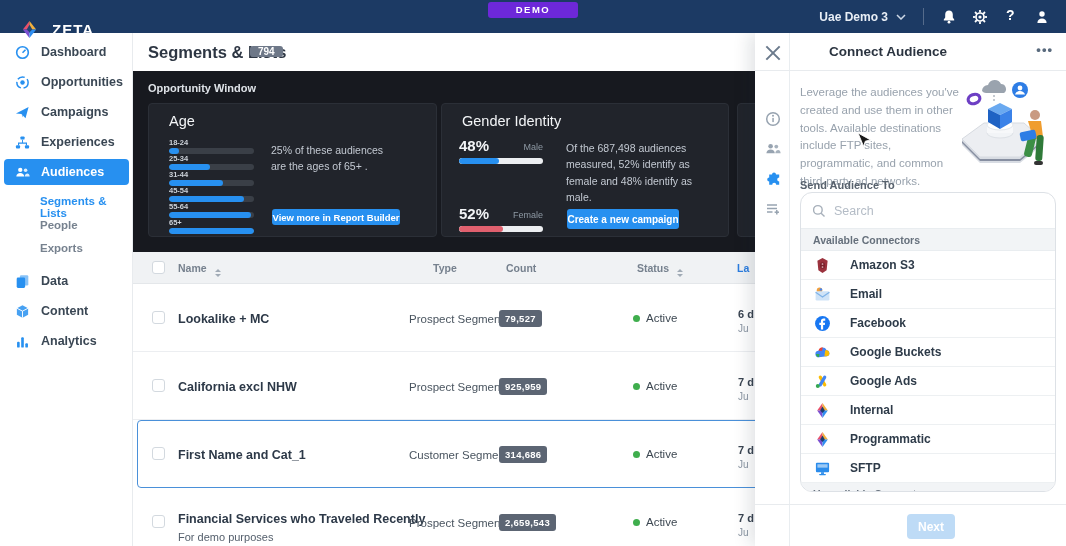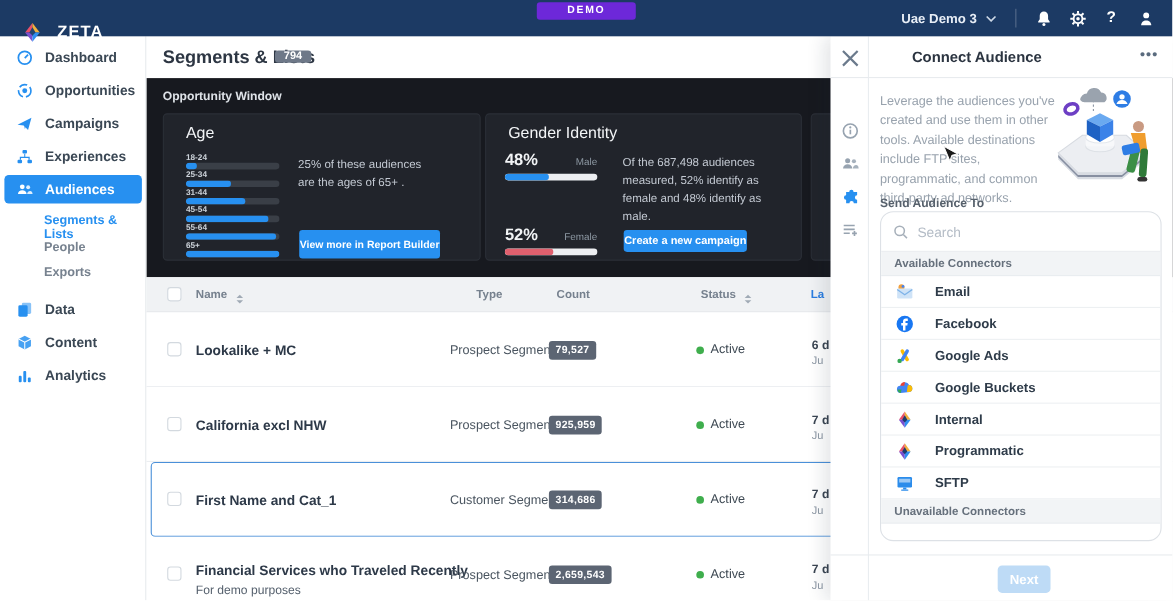--- a/index.html
+++ b/index.html
@@ -274,21 +274,21 @@
             <div class="bar-fill" style="width: 97%;"></div>
           </div>
       </div>
       <div class="bar-group" style="top:115px">
         <div class="bar-label">65+</div>
         <div class="bar-track">
             <div class="bar-fill" style="width: 100%;"></div>
           </div>
       </div>
       <div class="dnote" style="left:122px; top:38px; width:130px;">25% of these audiences are the ages of 65+ .</div>
-      <button class="dbtn" style="left:123px; top:105px; width:128px; height:26px; font-size:9.5px;">View more in Report Builder</button>
+      <button class="dbtn" style="left:123px; top:105px; width:128px; height:16px; font-size:9.5px;">View more in Report Builder</button>
     </div>
 
     <div class="dcard" style="left:308px; width:288px;">
       <h3>Gender Identity</h3>
       <div class="gpct" style="left:17px; top:33px;">48%</div>
       <div class="gsex" style="left:72px; top:38px; width:29px; text-align:right;">Male</div>
       <div class="gtrack" style="left:17px; top:54px;">
           <div class="gfill" style="background: rgb(39, 144, 240); width: 48%;"></div>
         </div>
       <div class="gpct" style="left:17px; top:101px;">52%</div>
@@ -446,57 +446,68 @@
           <circle cx="6.3" cy="6.3" r="4.6" fill="none" stroke="#a7b0ba" stroke-width="1.5"></circle>
           <line x1="9.8" y1="9.8" x2="13.4" y2="13.4" stroke="#a7b0ba" stroke-width="1.5"></line>
         </svg>
         <input type="text" placeholder="Search" style="">
       </div>
       <div class="lband">Available Connectors</div>
 
       <div class="conn-row">
         <span class="cicon">
           <svg viewBox="0 0 16 16">
+              <path d="M3.2 3.5L8 1l4.8 2.5-.9 9L8 15l-3.9-2.5z" fill="#9b323d"></path>
+              <ellipse cx="8" cy="8" rx="2.4" ry="3" fill="#7c232e"></ellipse>
+              <circle cx="8" cy="6.6" r=".8" fill="#e4b8bd"></circle>
+              <circle cx="8" cy="9.4" r=".8" fill="#e4b8bd"></circle>
+            </svg>
+        </span>
+        <span class="clabel">Amazon S3</span>
+      </div>
+      <div class="conn-row">
+        <span class="cicon">
+          <svg viewBox="0 0 16 16">
               <circle cx="5.2" cy="4" r="2.6" fill="#f2a03d"></circle>
               <circle cx="6.5" cy="3.2" r="1.2" fill="#4285f4"></circle>
               <rect x="1.5" y="5" width="13" height="8.6" rx="1.2" fill="#cfe3f7"></rect>
               <path d="M1.5 5.8L8 10.3l6.5-4.5" fill="none" stroke="#7fb3e8" stroke-width="1.2"></path>
             </svg>
         </span>
         <span class="clabel">Email</span>
       </div>
       <div class="conn-row">
         <span class="cicon">
           <svg viewBox="0 0 16 16">
               <circle cx="8" cy="8" r="7" fill="#1877f2"></circle>
               <path d="M9 5.4h1.6V3.3H9c-1.5 0-2.5 1-2.5 2.5v1.4H5v2.1h1.5v4.4h2.1V9.3h1.6l.3-2.1H8.6V6c0-.4.2-.6.4-.6z" fill="#fff"></path>
             </svg>
         </span>
         <span class="clabel">Facebook</span>
       </div>
       <div class="conn-row">
         <span class="cicon">
           <svg viewBox="0 0 16 16">
-              <rect x="6.5" y="1.8" width="3" height="11.4" rx="1.5" fill="#fbbc04" transform="rotate(-30 8 7.5)"></rect>
-              <rect x="6.5" y="1.8" width="3" height="11.4" rx="1.5" fill="#4285f4" transform="rotate(30 8 7.5)"></rect>
-              <circle cx="3.6" cy="12.3" r="1.9" fill="#34a853"></circle>
-            </svg>
-        </span>
-        <span class="clabel">Google Ads</span>
-      </div>
-      <div class="conn-row">
-        <span class="cicon">
-          <svg viewBox="0 0 16 16">
               <path d="M4.6 12.5a3.1 3.1 0 0 1-.4-6.2 4.1 4.1 0 0 1 7.6-.6 3 3 0 0 1 .4 5.9z" fill="#4285f4"></path>
               <path d="M4.6 12.5a3.1 3.1 0 0 1-2.7-3h3.4z" fill="#34a853"></path>
               <path d="M4.2 6.3a4.1 4.1 0 0 1 4-3.3l-.6 3.3z" fill="#ea4335"></path>
               <path d="M11.8 5.7a3 3 0 0 1 .4 5.9h-2.4l.7-5.5z" fill="#fbbc04"></path>
             </svg>
         </span>
         <span class="clabel">Google Buckets</span>
+      </div>
+      <div class="conn-row">
+        <span class="cicon">
+          <svg viewBox="0 0 16 16">
+              <rect x="6.5" y="1.8" width="3" height="11.4" rx="1.5" fill="#fbbc04" transform="rotate(-30 8 7.5)"></rect>
+              <rect x="6.5" y="1.8" width="3" height="11.4" rx="1.5" fill="#4285f4" transform="rotate(30 8 7.5)"></rect>
+              <circle cx="3.6" cy="12.3" r="1.9" fill="#34a853"></circle>
+            </svg>
+        </span>
+        <span class="clabel">Google Ads</span>
       </div>
       <div class="conn-row">
         <span class="cicon">
           <svg viewBox="0 0 16 16">
               <polygon points="8,1 3,8 8,8" fill="#e8506a"></polygon>
               <polygon points="8,1 13,8 8,8" fill="#f2b03d"></polygon>
               <polygon points="3,8 8,15 8,8" fill="#7a4fd0"></polygon>
               <polygon points="13,8 8,15 8,8" fill="#2f8ef0"></polygon>
               <polygon points="8,4.2 5.8,8 8,10.4 10.2,8" fill="#1d3c6d"></polygon>
             </svg>

